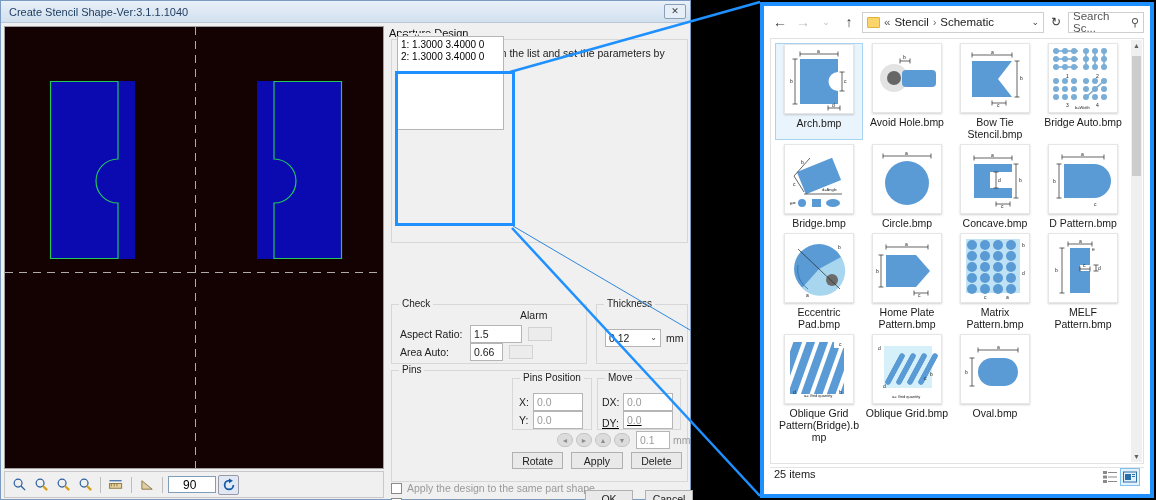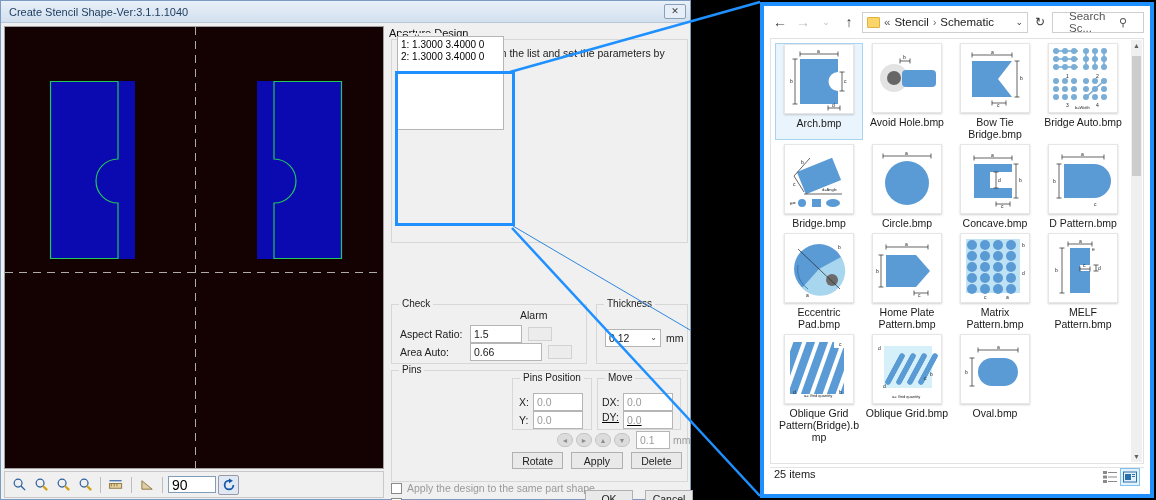--- a/index.html
+++ b/index.html
@@ -43,21 +43,21 @@
 
   
   #cad-toolbar {
     position:absolute; left:3px; top:470px; width:380px; height:27px;
     background:#f0f0f0; border:1px solid #c8c8c8;
     display:flex; align-items:center; gap:2px; padding:0 4px;
   }
   .tb-btn { width:20px; height:20px; display:flex; align-items:center; justify-content:center; }
   .tb-sep { width:1px; height:16px; background:#bdbdbd; margin:0 3px; }
   #angle-input { width:48px; height:17px; border:1px solid #7f9db9; background:#fff;
-     font-size:14px; padding:0 3px; line-height:15px; }
+     font-size:12px; padding:0 14px; line-height:15px; }
   #rotate-btn { width:21px; height:20px; border:1px solid #99a; background:#dfe8f3;
      display:flex; align-items:center; justify-content:center; border-radius:2px;}
 
   
   #aperture-panel { position:absolute; left:388px; top:26px; width:300px; height:470px; }
   .grp { border:1px solid #d7d7d7; position:absolute; background:transparent; }
   .grp-title { position:absolute; top:-7px; left:7px; background:#f0f0f0; padding:0 3px;
      font-size:10px; color:#222; }
   .lbl { font-size:10.5px; color:#222; }
   .lbl-dim { font-size:10.5px; color:#9a9a9a; }
@@ -142,22 +142,22 @@
   }
   #exp-addressbar { height:32px; display:flex; align-items:center; gap:3px; padding:0 6px; background:#fff; }
   .nav-btn { width:20px; height:20px; display:flex; align-items:center; justify-content:center;
     color:#3b3b3b; font-size:14px; }
   .nav-btn.dis { color:#c0c0c0; }
   #addr-field { flex:1; height:21px; border:1px solid #cfcfcf; display:flex; align-items:center;
     gap:4px; padding:0 4px; font-size:11.5px; color:#1a1a1a; }
   #folder-icon { width:13px; height:11px; background:#fbd46a; border:1px solid #e0b33a; border-radius:1px;}
   #refresh-btn { width:18px; height:20px; display:flex; align-items:center; justify-content:center;
     font-size:12px; color:#333; }
-  #search-field { width:92px; height:21px; border:1px solid #cfcfcf; display:flex; align-items:center;
-    justify-content:space-between; padding:0 16px; font-size:11.5px; color:#555; }
+  #search-field { width:76px; height:21px; border:1px solid #cfcfcf; display:flex; align-items:center;
+    justify-content:space-between; padding:0 4px; font-size:11.5px; color:#555; }
 
   #exp-content { position:absolute; left:6px; top:32px; right:6px; bottom:30px;
      border:1px solid #e2e2e2; background:#fff; overflow:hidden; }
   #tile-grid { position:absolute; left:4px; top:4px; right:14px; display:flex; flex-wrap:wrap; }
   .tile { width:88px; margin:0 0 4px 0; display:flex; flex-direction:column; align-items:center; }
   .tile .thumb { width:70px; height:70px; background:#fff; border:1px solid #e6e6e6;
      box-shadow:0 1px 2px rgba(0,0,0,.18); display:flex; align-items:center; justify-content:center;
      overflow:hidden; }
   .tile.sel { background:#eaf4fd; border:1px solid #a8d4f4; }
   .tile .cap { font-size:10.5px; color:#1a1a1a; text-align:center; line-height:12px;
@@ -397,21 +397,21 @@
     <div class="grp" id="check-grp">
       <span class="grp-title">Check</span>
       <span class="lbl" style="position:absolute;left:128px;top:4px;">Alarm</span>
       <div style="position:absolute;left:8px;top:20px;display:flex;align-items:center;gap:6px;">
         <span class="lbl" style="width:64px;">Aspect Ratio:</span>
         <input class="tf" style="width: 52px;" readonly="" value="1.5">
         <span style="width:24px;height:14px;border:1px solid #d2d2d2;background:#ececec;display:inline-block;"></span>
       </div>
       <div style="position:absolute;left:8px;top:38px;display:flex;align-items:center;gap:6px;">
         <span class="lbl" style="width:64px;">Area Auto:</span>
-        <input class="tf" style="width: 72px;" readonly="" value="0.66">
+        <input class="tf" style="width: 33px;" readonly="" value="0.66">
         <span style="width:24px;height:14px;border:1px solid #d2d2d2;background:#ececec;display:inline-block;"></span>
       </div>
     </div>
 
     <div class="grp" id="thickness-grp">
       <span class="grp-title">Thickness</span>
       <div style="position:absolute;left:8px;top:24px;display:flex;align-items:center;gap:5px;">
         <div class="tf" style="width:56px;display:flex;align-items:center;justify-content:space-between;">
           <span>0.12</span>
           <span style="font-size:8px;color:#444;">⌄</span>
@@ -439,21 +439,21 @@
         <input class="tf dim" style="width: 50px;" readonly="" value="0.0">
       </div>
     </div>
 
     <div class="grp" id="move-grp">
       <span class="grp-title">Move</span>
       <div style="position:absolute;left:4px;top:14px;display:flex;align-items:center;gap:3px;">
         <span class="lbl" style="width:18px;">DX:</span>
         <input class="tf dim" style="width: 50px;" readonly="" value="0.0">
       </div>
-      <div style="position:absolute;left:4px;top:32px;display:flex;align-items:flex-start;gap:3px;text-decoration:underline;">
+      <div style="position:absolute;left:4px;top:32px;display:flex;align-items:flex-end;gap:3px;text-decoration:underline;">
         <span class="lbl" style="width:18px;">DY:</span>
         <input class="tf dim" style="width: 50px;" readonly="" value="0.0">
       </div>
     </div>
 
     <div id="nudge-row">
       <span class="nudge-btn">◄</span>
       <span class="nudge-btn">►</span>
       <span class="nudge-btn">▲</span>
       <span class="nudge-btn">▼</span>
@@ -560,21 +560,21 @@
               <line x1="55" y1="16" x2="55" y2="52" stroke="#222" stroke-width=".7"></line>
               <line x1="52.5" y1="16" x2="57.5" y2="16" stroke="#222" stroke-width=".7"></line>
               <line x1="52.5" y1="52" x2="57.5" y2="52" stroke="#222" stroke-width=".7"></line>
               <text x="58" y="35" font-size="5" font-family="Liberation Sans" fill="#222">b</text>
               <line x1="30" y1="58" x2="44" y2="58" stroke="#222" stroke-width=".7"></line>
               <line x1="30" y1="55.5" x2="30" y2="60.5" stroke="#222" stroke-width=".7"></line>
               <line x1="44" y1="55.5" x2="44" y2="60.5" stroke="#222" stroke-width=".7"></line>
               <text x="35" y="62" font-size="5" font-family="Liberation Sans" fill="#222">c</text>
             </svg>
           </div>
-          <div class="cap">Bow Tie Bridge.bmp</div>
+          <div class="cap">Bow Tie Stencil.bmp</div>
         </div>
         <div class="tile">
           <div class="thumb">
             <svg width="66" height="66" viewBox="0 0 66 66">
               <circle cx="6" cy="6" r="3" fill="#7aaed6"></circle>
               <circle cx="15" cy="6" r="3" fill="#7aaed6"></circle>
               <circle cx="24" cy="6" r="3" fill="#7aaed6"></circle>
               <circle cx="6" cy="14" r="3" fill="#7aaed6"></circle>
               <circle cx="15" cy="14" r="3" fill="#7aaed6"></circle>
               <circle cx="24" cy="14" r="3" fill="#7aaed6"></circle>

